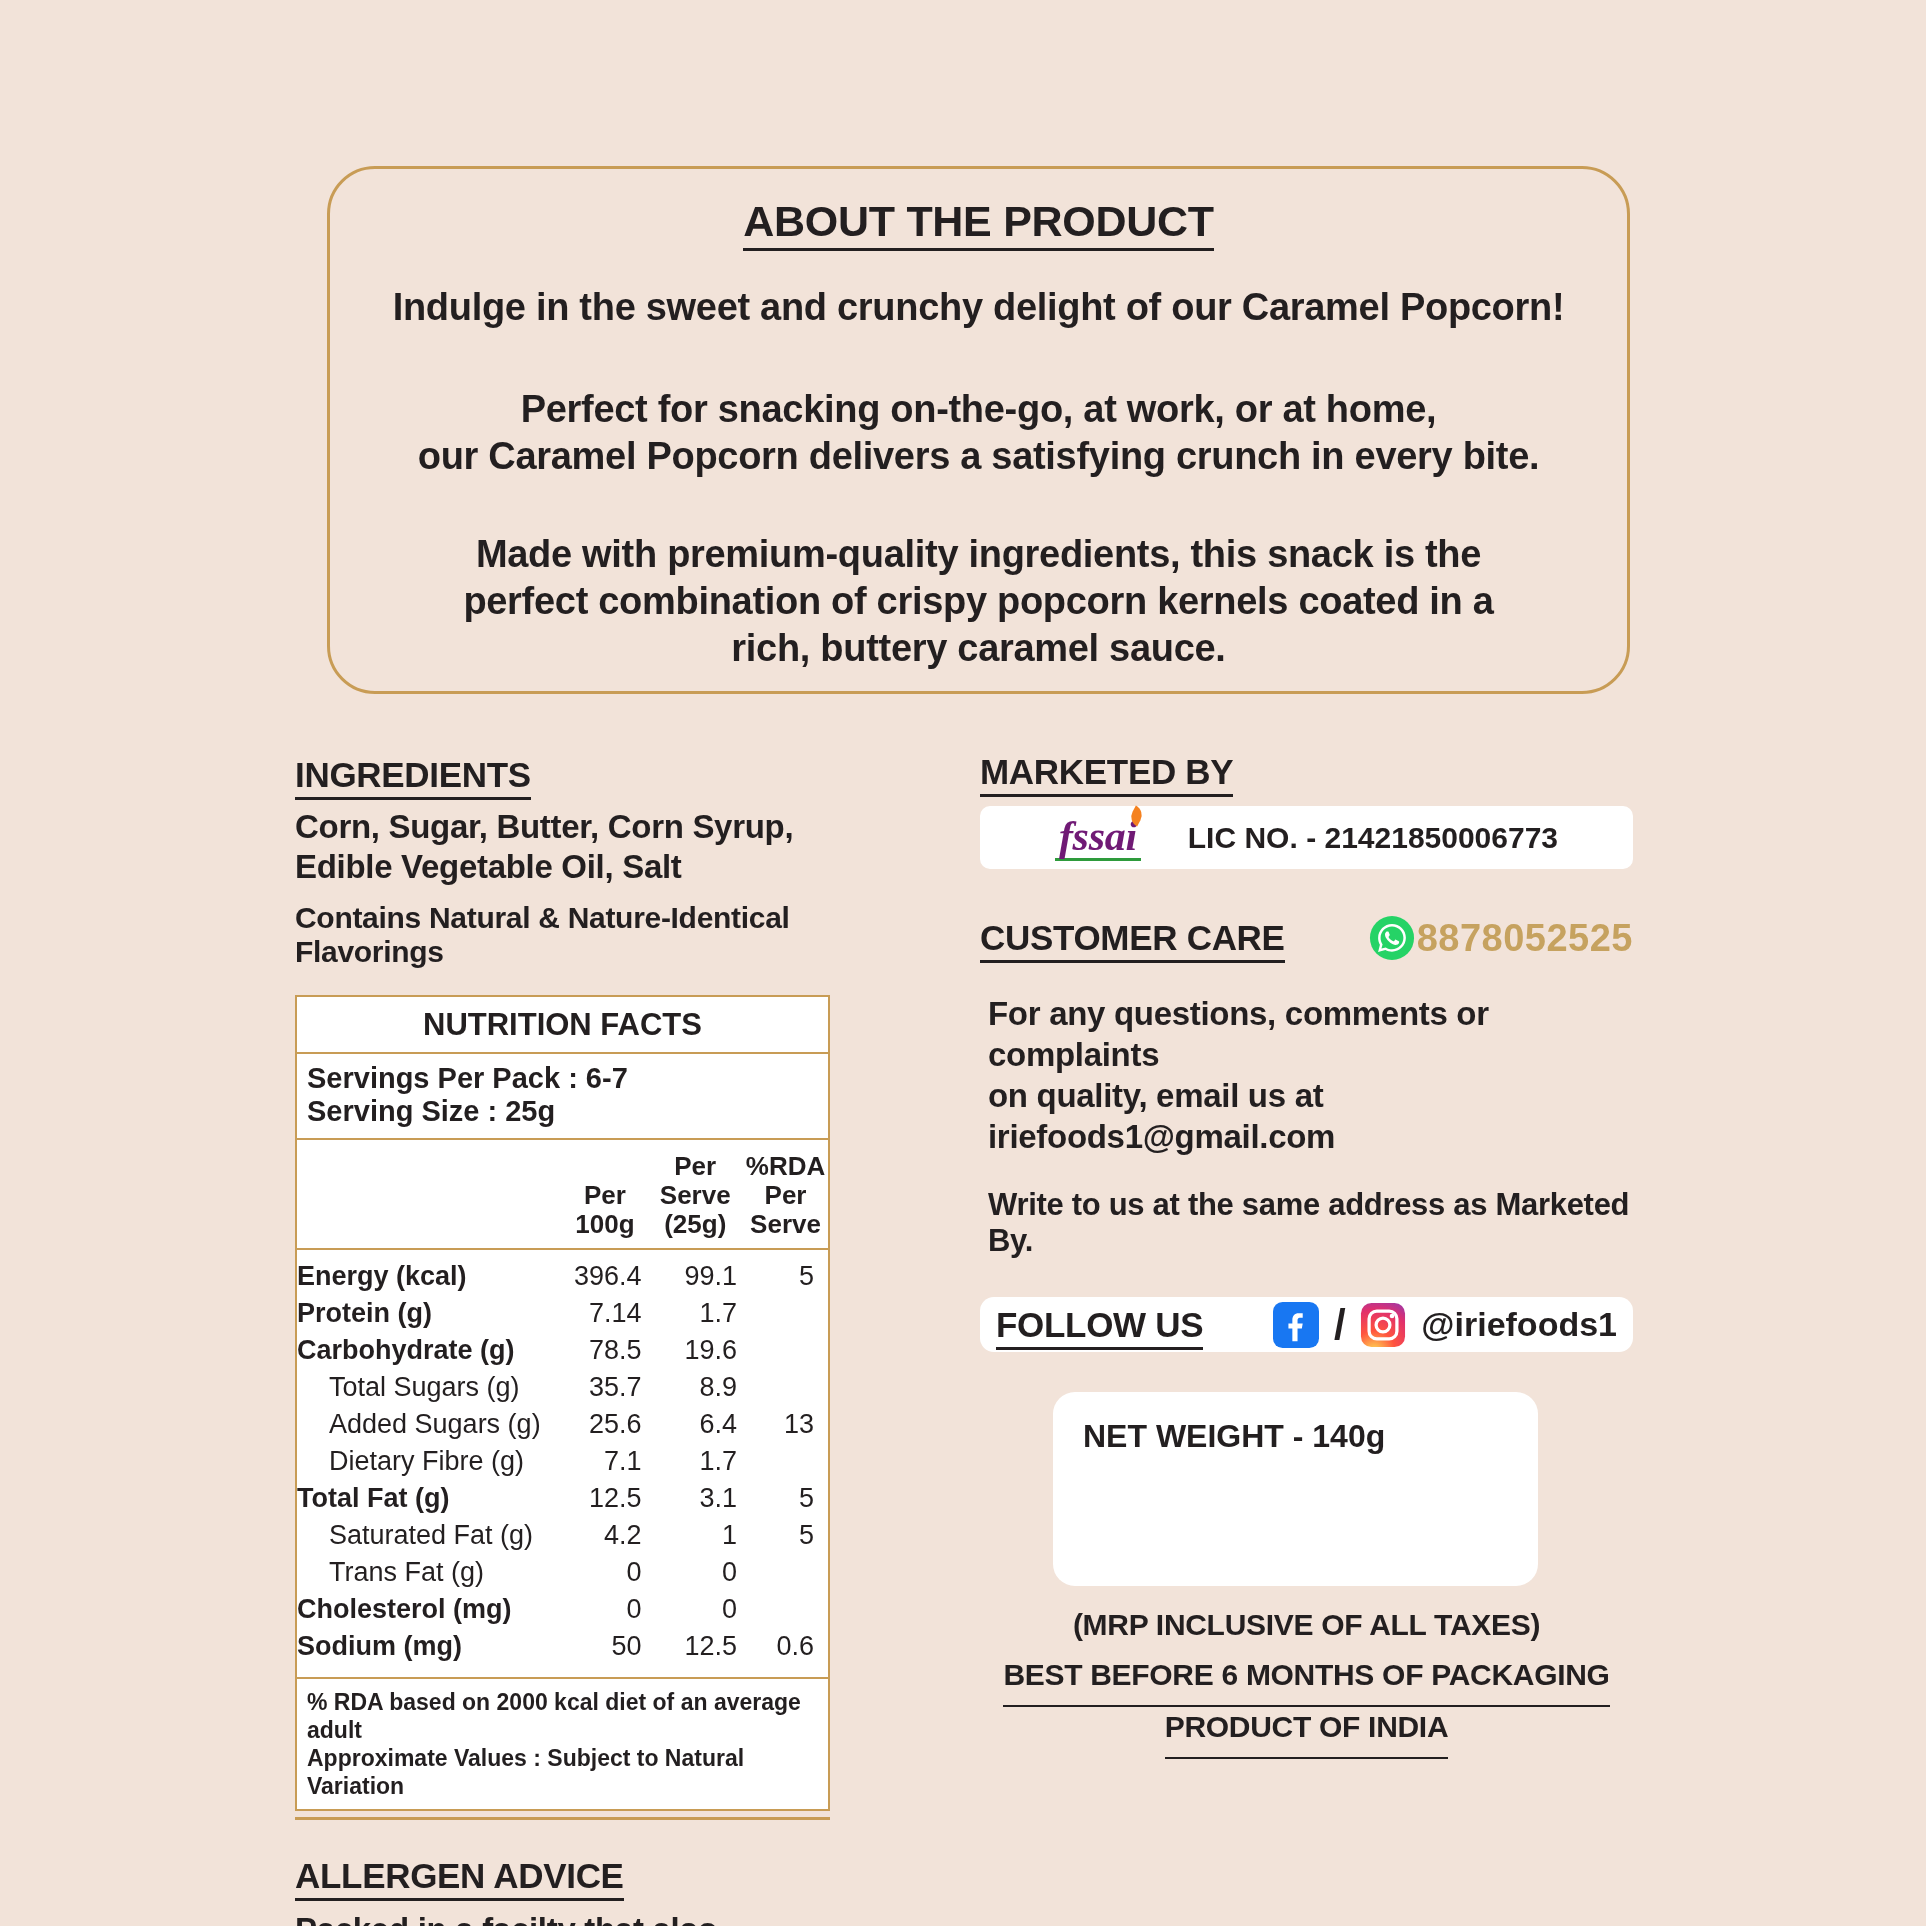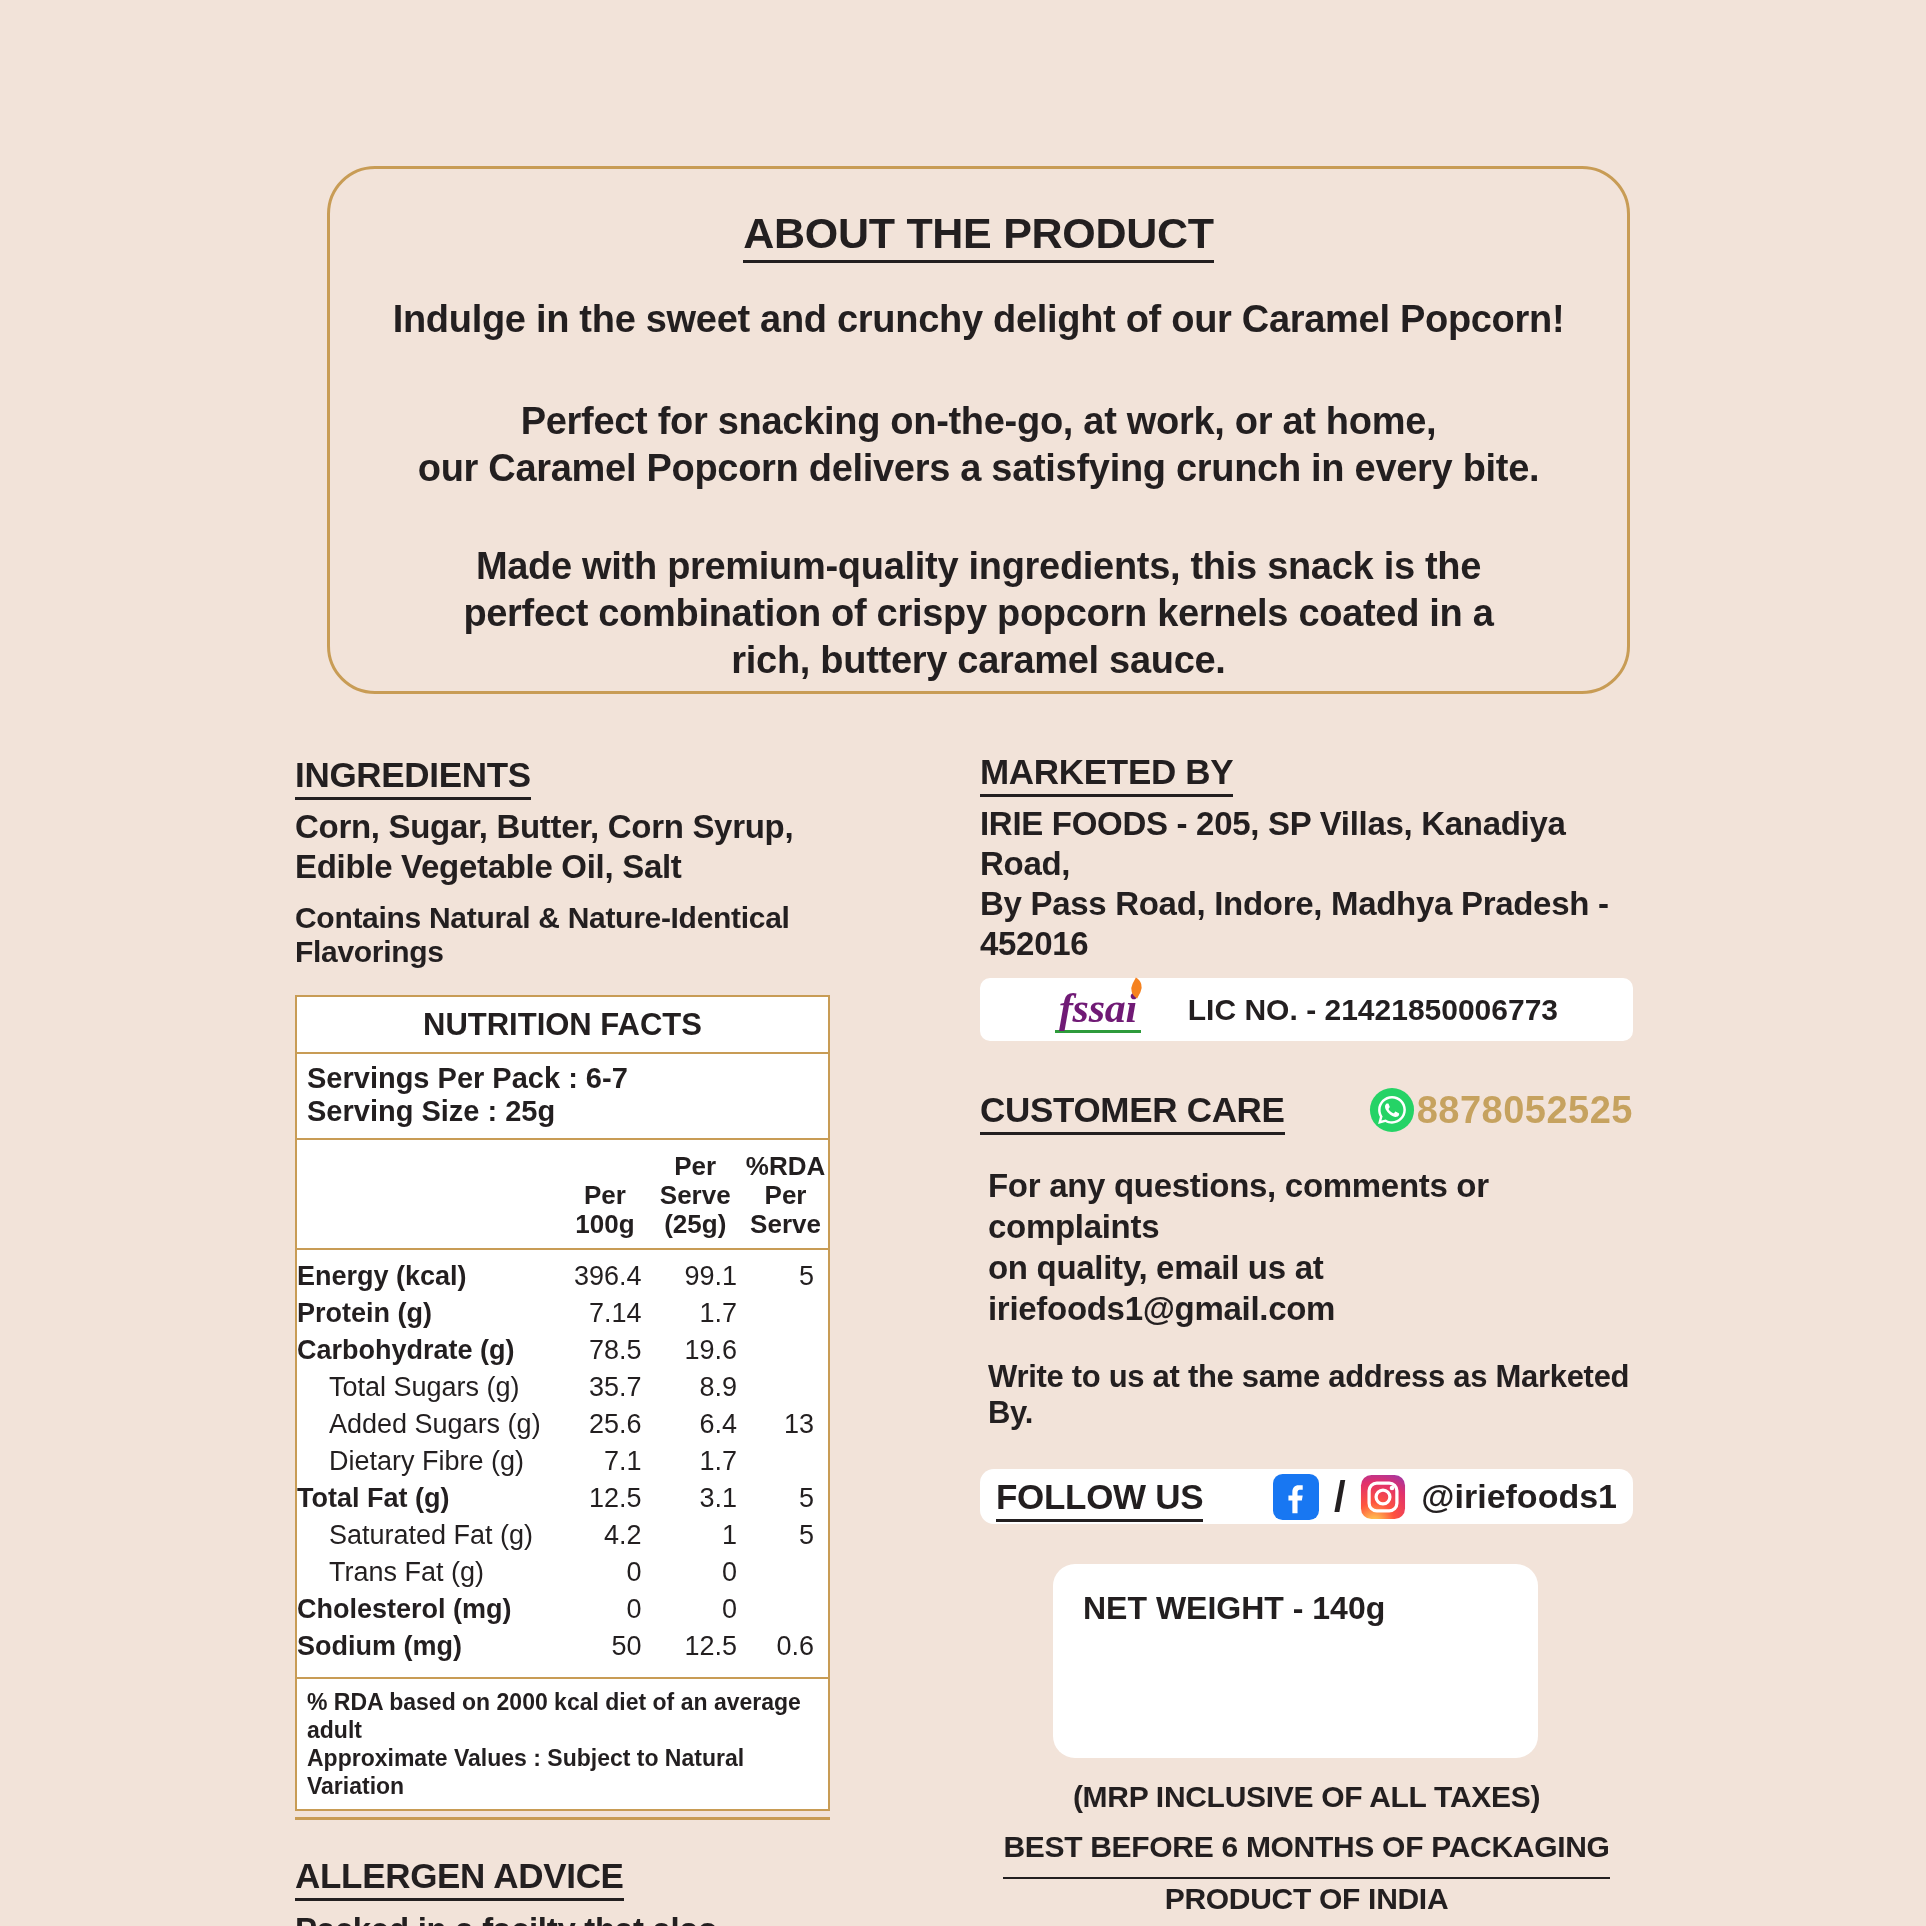--- a/index.html
+++ b/index.html
@@ -15,21 +15,21 @@
     letter-spacing:-0.3px;
   }
   .u{border-bottom:3px solid var(--ink);padding-bottom:3px;}
   .u2{border-bottom:2px solid var(--ink);padding-bottom:14px;}
 
   
   .about-box{
     position:absolute;left:327px;top:166px;width:1303px;height:528px;
     border:3px solid var(--accent);border-radius:48px;text-align:center;box-sizing:border-box;
   }
-  .about-title{margin-top:40px;font-size:43px;font-weight:bold;}
+  .about-title{margin-top:28px;font-size:43px;font-weight:bold;}
   .about-p{font-size:38px;font-weight:bold;line-height:47px;}
   .about-p1{margin-top:38px;}
   .about-p2{margin-top:51px;}
   .about-p3{margin-top:55px;}
 
   
   .left-col{position:absolute;left:295px;top:755px;width:535px;}
   .right-col{position:absolute;left:980px;top:752px;width:653px;}
   .h{font-size:35px;font-weight:bold;}
   .body-line{font-size:33px;font-weight:bold;line-height:40px;}
@@ -210,24 +210,20 @@
       <div class="h"><span class="u">ALLERGEN ADVICE</span></div>
       <div class="allergen-lines">
         <div class="body-line">Packed in a facilty that also processes</div>
 
       </div>
     </div>
   </div>
 
   <div class="right-col">
     <div class="h"><span class="u">MARKETED BY</span></div>
-    <div class="addr">
-      <div class="body-line">IRIE FOODS - 205, SP Villas, Kanadiya Road,</div>
-      <div class="body-line">By Pass Road, Indore, Madhya Pradesh - 452016</div>
-    </div>
 
     <div class="bar fssai-bar">
       <div class="fssai">
         <span class="fssai-word">fssai</span>
         <span class="fssai-leaf"></span>
       </div>
       <div class="lic">LIC NO. - 21421850006773</div>
     </div>
 
     <div class="cc-row">

